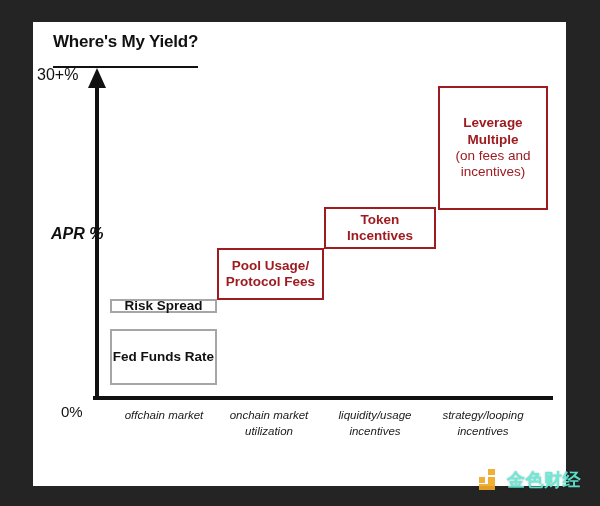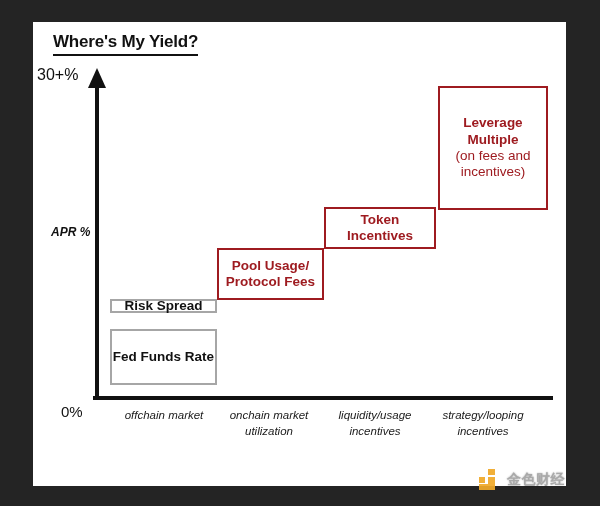--- a/index.html
+++ b/index.html
@@ -23,21 +23,21 @@
   }
   
   #title {
     position: absolute;
     left: 20px; top: 10px;
     font-size: 17px;
     font-weight: bold;
     color: #111111;
     letter-spacing: -0.2px;
     border-bottom: 2px solid #111111;
-    padding-bottom: 2px;
+    padding-bottom: 14px;
     line-height: 20px;
   }
   #handle {
     position: absolute;
     right: 16px; top: 14px;
     font-size: 12.5px;
     font-weight: bold;
     color: #6f6f6f;
     letter-spacing: -0.1px;
   }
@@ -64,21 +64,21 @@
   }
   #lbl-top {
     position: absolute;
     left: 4px; top: 44px;
     font-size: 16px;
     color: #111111;
   }
   #lbl-apr {
     position: absolute;
     left: 18px; top: 203px;
-    font-size: 12px;
+    font-size: 16px;
     font-style: italic;
     font-weight: bold;
     color: #111111;
   }
   #lbl-zero {
     position: absolute;
     left: 28px; top: 381px;
     font-size: 15px;
     color: #111111;
   }
@@ -128,23 +128,23 @@
   #watermark {
     position: absolute;
     left: 477px; top: 468px;
     display: flex;
     align-items: center;
     gap: 6px;
     opacity: 0.93;
   }
   #wm-mark { position: relative; width: 24px; height: 24px; }
   #wm-text {
-    font-size: 14px;
-    font-weight: bold;
-    color: #a3a3a3;
+    font-size: 18px;
+    font-weight: bold;
+    color: #5eead4;
     letter-spacing: 0.5px;
     text-shadow: 0 0 2px rgba(0,0,0,0.35);
   }
 </style>
 </head>
 <body>
 
 <div id="stage">
 
   <div id="card">

